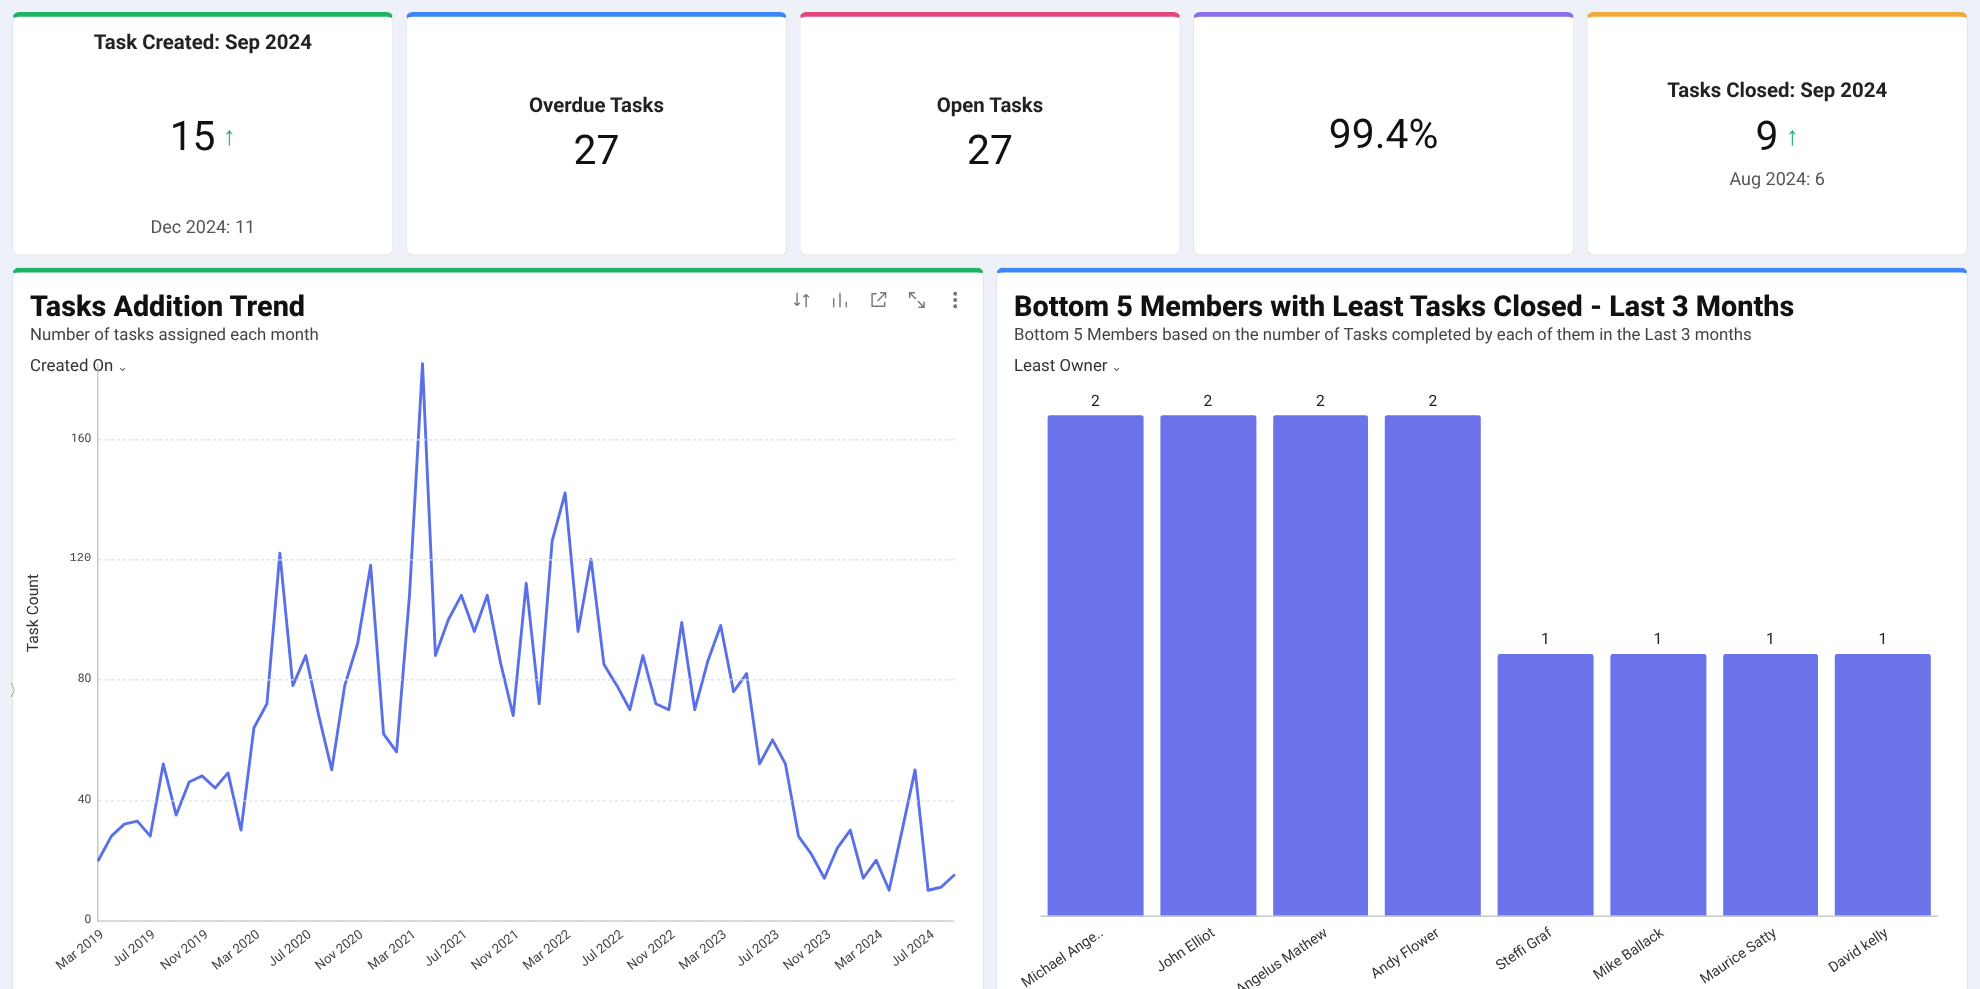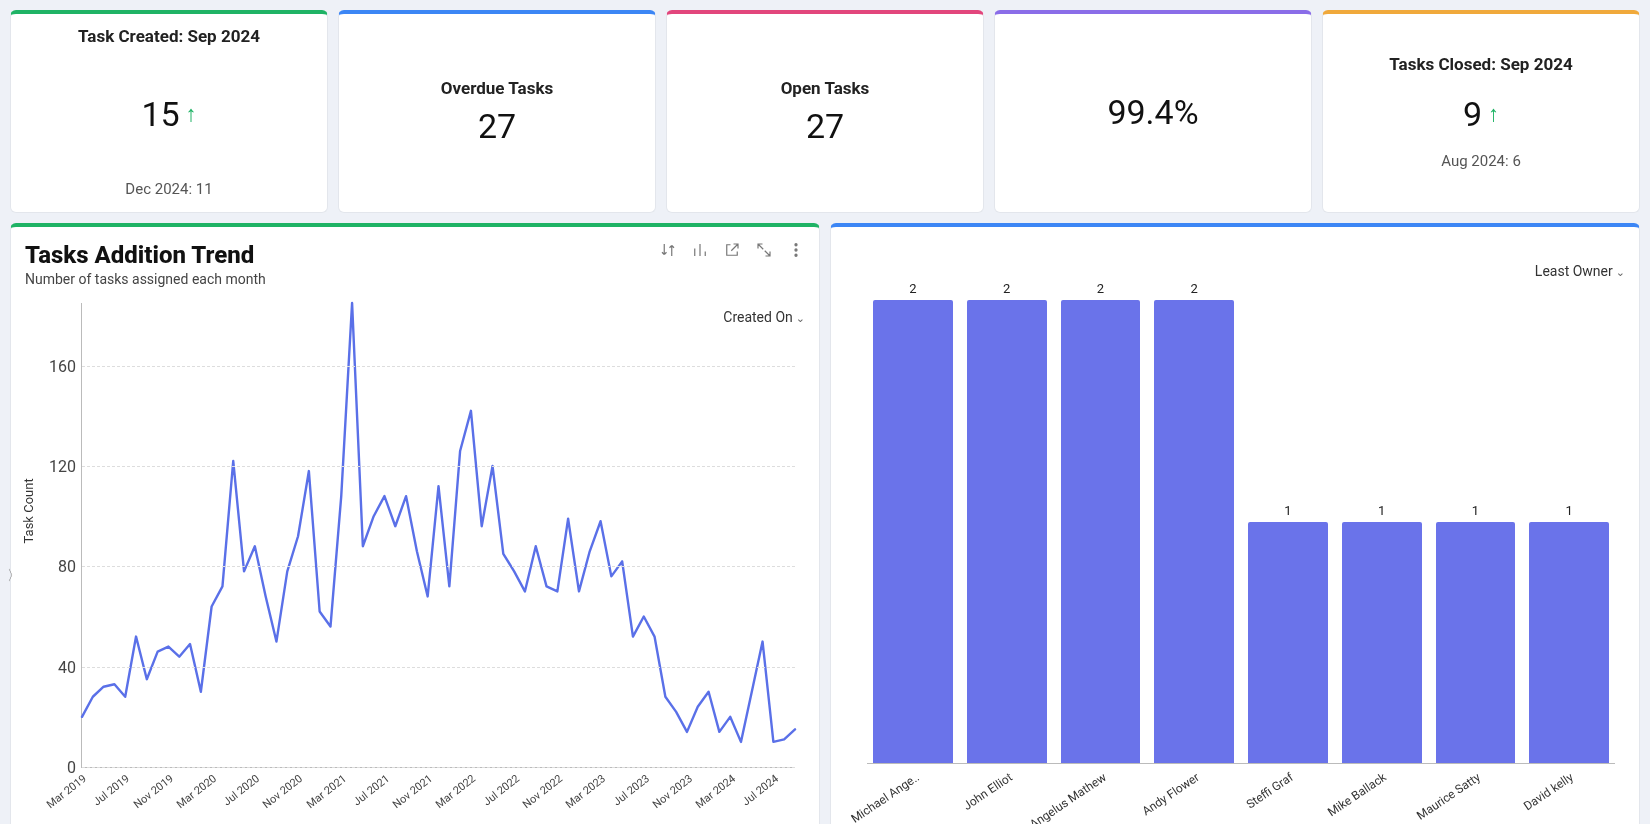--- a/index.html
+++ b/index.html
@@ -51,29 +51,29 @@
   .chart-subtitle { font-size: 14px; color: #444; margin-top: 2px; }
   .chart-toolbar { display: flex; gap: 14px; color: #777; }
   .chart-toolbar span { cursor: pointer; font-size: 16px; }
   .tb-icon svg { width: 18px; height: 18px; stroke: #777; fill: none; stroke-width: 1.6; }
 
   .plot-area { position: relative; flex: 1; margin-top: 10px; }
   .y-axis-label {
     position: absolute; left: -4px; top: 50%; transform: rotate(-90deg) translateX(50%);
     transform-origin: left top; font-size: 13px; color: #333;
   }
-  .x-axis-label { text-align: right; font-size: 14px; color: #333; margin-top: 12px; }
+  .x-axis-label { text-align: left; font-size: 14px; color: #333; margin-top: 0; }
   .x-axis-label .chev, .y-axis-label .chev { font-size: 11px; color: #666; margin-left: 3px; }
 
   .line-plot {
     position: absolute; left: 56px; right: 10px; top: 6px; bottom: 86px;
     border-left: 1px solid #bbb; border-bottom: 1px solid #bbb;
   }
   .gridline { position: absolute; left: 0; right: 0; border-top: 1px dashed #ddd; }
-  .ytick { position: absolute; left: -40px; width: 34px; text-align: right; font-size: 16px; color: #444; transform: translateY(-50%); }
+  .ytick { position: absolute; left: -40px; width: 34px; text-align: right; font-size: 10px; color: #444; transform: translateY(-50%); }
   .line-xlabels { position: absolute; left: 56px; right: 10px; bottom: 22px; height: 60px; }
   .line-xlabel { position: absolute; top: 0; font-size: 11px; color: #444; transform-origin: top left; transform: rotate(-38deg) translate(-100%, 0); white-space: nowrap; }
   svg.series { position: absolute; inset: 0; width: 100%; height: 100%; overflow: visible; }
   .series-path { fill: none; stroke: #5a70e8; stroke-width: 2.4; stroke-linejoin: round; stroke-linecap: round; }
   .y-arrow { position:absolute; left:-18px; top:50%; transform:translateY(-50%); color:#888; font-size:14px; }
 
   .bar-plot {
     position: absolute; left: 22px; right: 10px; top: 30px; bottom: 90px;
     border-bottom: 1px solid #bbb;
     display: flex; align-items: flex-end; gap: 14px;
@@ -112,21 +112,21 @@
       <div class="kpi-title">Open Tasks</div>
       <div class="kpi-value-line">
         <span class="kpi-value">27</span>
       </div>
     </div>
     <div class="kpi-card" style="border-top-color: rgb(138, 109, 232);">
       <div class="kpi-value-line">
         <span class="kpi-value">99.4%</span>
       </div>
     </div>
-    <div class="kpi-card" style="border-top-color: rgb(240, 169, 59); gap: 12px;">
+    <div class="kpi-card" style="border-top-color: rgb(240, 169, 59);">
       <div class="kpi-title">Tasks Closed: Sep 2024</div>
       <div class="kpi-value-line">
         <span class="kpi-value">9</span>
         <span class="kpi-arrow">↑</span>
       </div>
       <div class="kpi-sub">Aug 2024: 6</div>
     </div>
   </div>
 
 <div class="charts-row">
@@ -164,21 +164,21 @@
         <svg class="series" id="line-svg" preserveAspectRatio="none" viewBox="0 0 100 100">
             <polyline class="series-path" points="0.00,89.19 1.52,84.86 3.03,82.70 4.55,82.16 6.06,84.86 7.58,71.89 9.09,81.08 10.61,75.14 12.12,74.05 13.64,76.22 15.15,73.51 16.67,83.78 18.18,65.41 19.70,61.08 21.21,34.05 22.73,57.84 24.24,52.43 25.76,63.24 27.27,72.97 28.79,57.84 30.30,50.27 31.82,36.22 33.33,66.49 34.85,69.73 36.36,41.62 37.88,0.00 39.39,52.43 40.91,45.95 42.42,41.62 43.94,48.11 45.45,41.62 46.97,53.51 48.48,63.24 50.00,39.46 51.52,61.08 53.03,31.89 54.55,23.24 56.06,48.11 57.58,35.14 59.09,54.05 60.61,57.84 62.12,62.16 63.64,52.43 65.15,61.08 66.67,62.16 68.18,46.49 69.70,62.16 71.21,53.51 72.73,47.03 74.24,58.92 75.76,55.68 77.27,71.89 78.79,67.57 80.30,71.89 81.82,84.86 83.33,88.11 84.85,92.43 86.36,87.03 87.88,83.78 89.39,92.43 90.91,89.19 92.42,94.59 93.94,83.78 95.45,72.97 96.97,94.59 98.48,94.05 100.00,91.89" vector-effect="non-scaling-stroke"></polyline>
           </svg>
       <div class="gridline" style="top: 100%;"></div>
           <div class="ytick" style="top: 100%;">0</div>
           <div class="gridline" style="top: 78.3784%;"></div>
           <div class="ytick" style="top: 78.3784%;">40</div>
           <div class="gridline" style="top: 56.7568%;"></div>
           <div class="ytick" style="top: 56.7568%;">80</div>
           <div class="gridline" style="top: 35.1351%;"></div>
-          <div class="ytick" style="top: 35.1351%;">120</div>
+          <div class="ytick" style="top: 35.1351%; font-family: Liberation Mono, monospace;">120</div>
           <div class="gridline" style="top: 13.5135%;"></div>
           <div class="ytick" style="top: 13.5135%;">160</div>
         </div>
       <div class="line-xlabels" id="line-xlabels">
           <div class="line-xlabel" style="left: 0%;">Mar 2019</div>
           <div class="line-xlabel" style="left: 6.06061%;">Jul 2019</div>
           <div class="line-xlabel" style="left: 12.1212%;">Nov 2019</div>
           <div class="line-xlabel" style="left: 18.1818%;">Mar 2020</div>
           <div class="line-xlabel" style="left: 24.2424%;">Jul 2020</div>
           <div class="line-xlabel" style="left: 30.303%;">Nov 2020</div>
@@ -194,20 +194,26 @@
           <div class="line-xlabel" style="left: 90.9091%;">Mar 2024</div>
           <div class="line-xlabel" style="left: 96.9697%;">Jul 2024</div>
         </div>
       <div class="x-axis-label">
         <span>Created On</span><span class="chev">⌄</span>
       </div>
     </div>
   </div>
 
   <div class="chart-card" id="bar-card" style="border-top-color: rgb(60, 134, 245);">
+    <div class="chart-header">
+      <div>
+        <div class="chart-title">Bottom 5 Members with Least Tasks Closed - Last 3 Months</div>
+        <div class="chart-subtitle">Bottom 5 Members based on the number of Tasks completed by each of them in the Last 3 months</div>
+      </div>
+    </div>
     <div class="plot-area">
       <div class="bar-plot" id="bar-plot">
           <div class="bar-col">
             <div class="bar-val">2</div>
             <div class="bar-rect" style="height: 100%;"></div>
           </div>
           <div class="bar-col">
             <div class="bar-val">2</div>
             <div class="bar-rect" style="height: 100%;"></div>
           </div>

